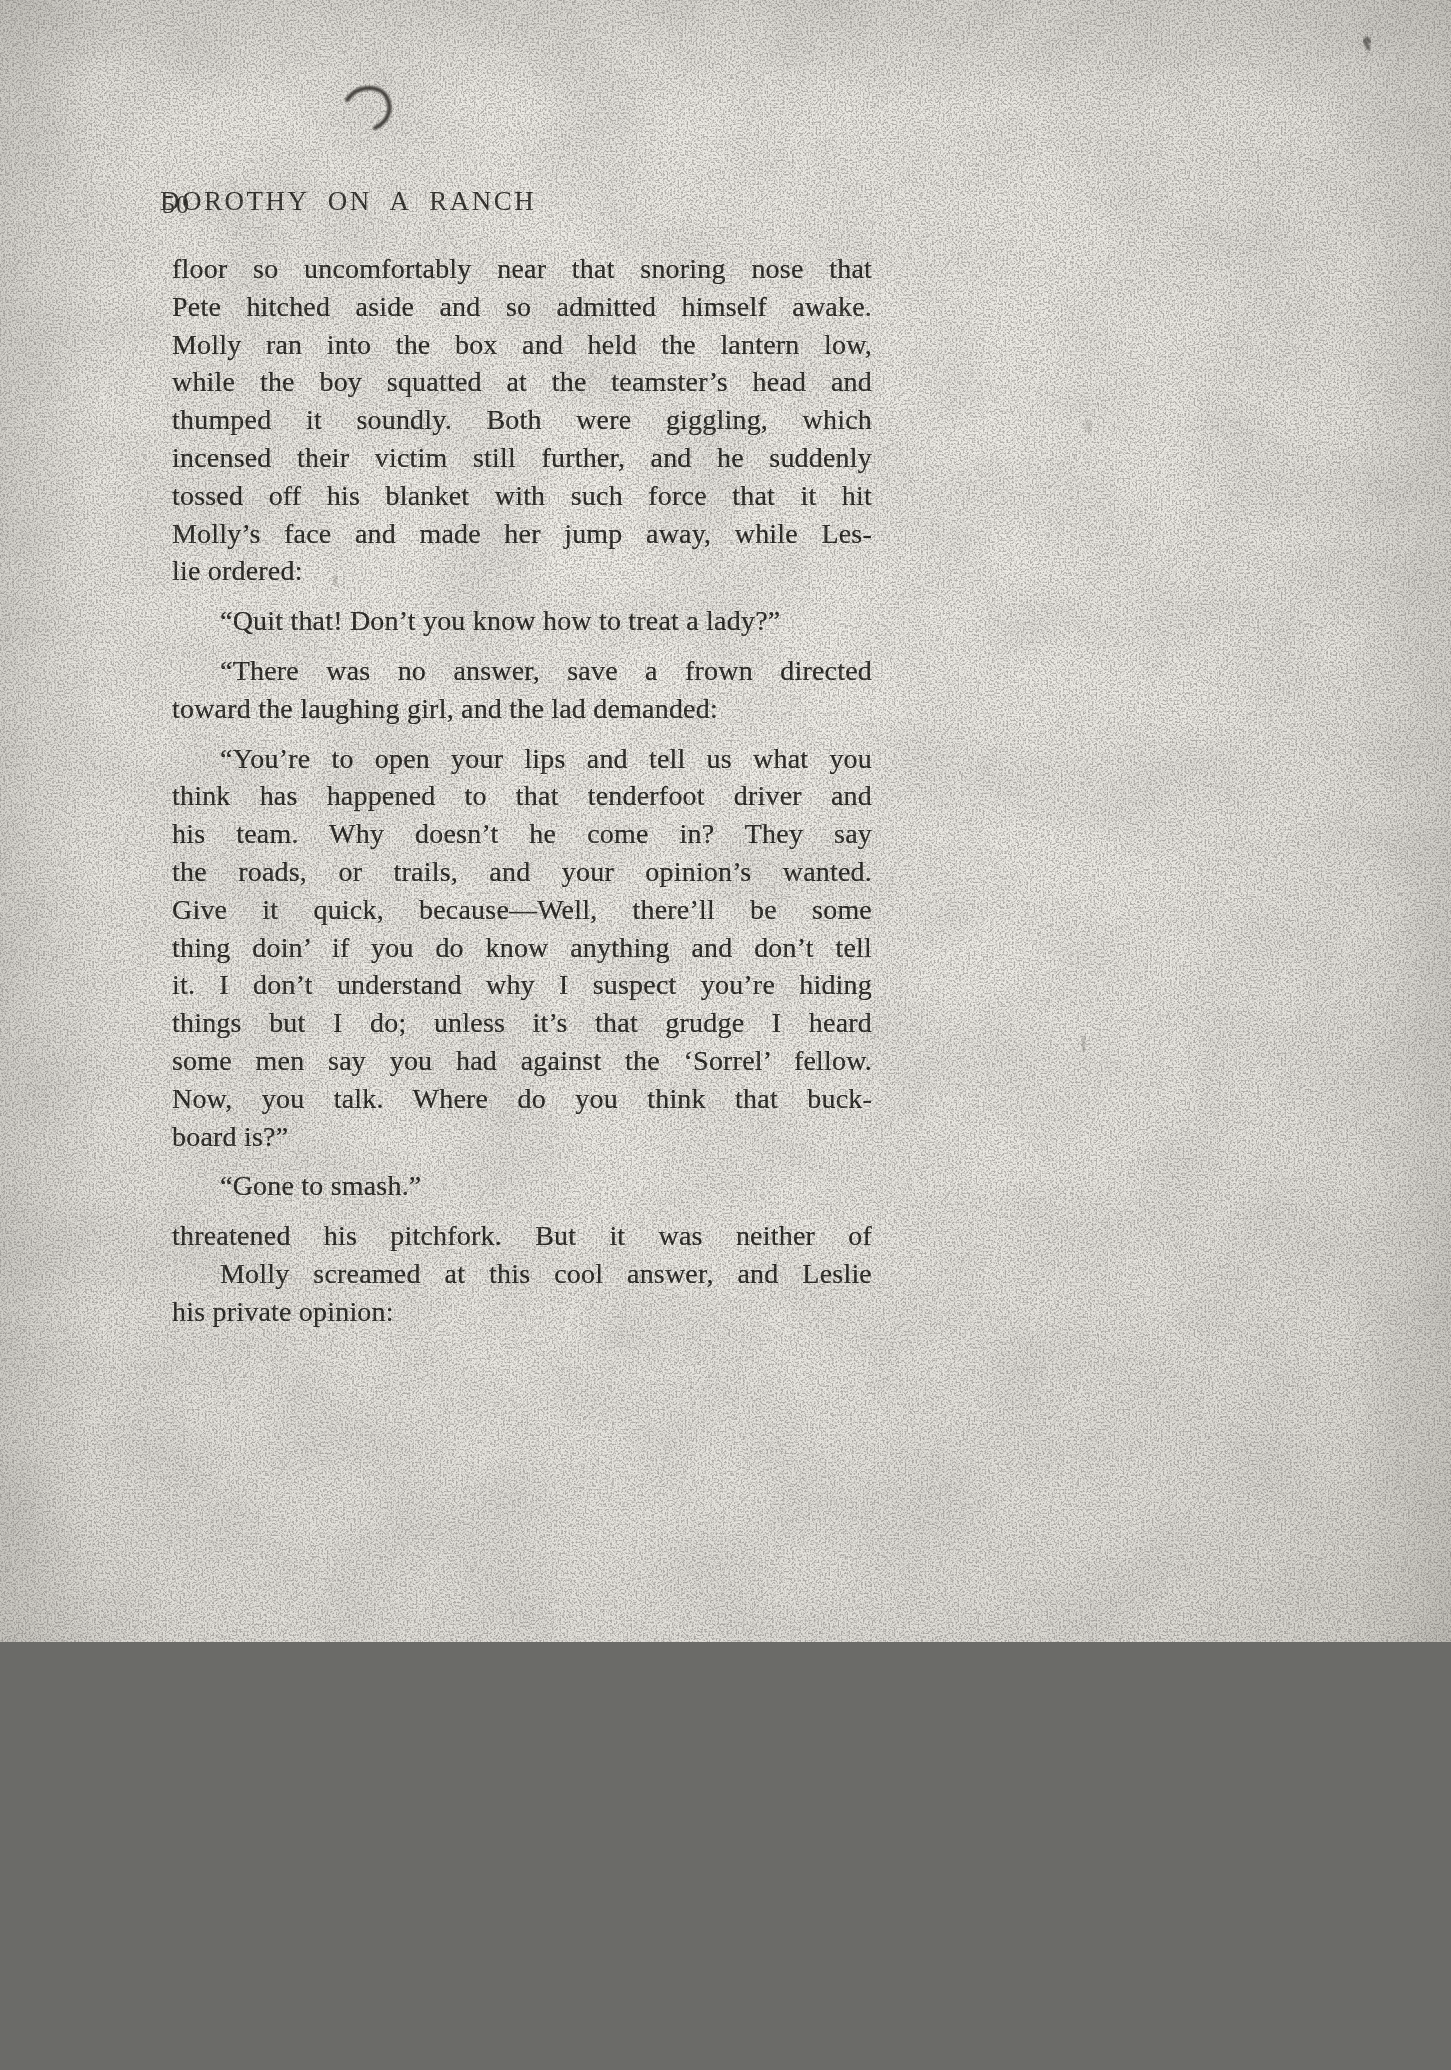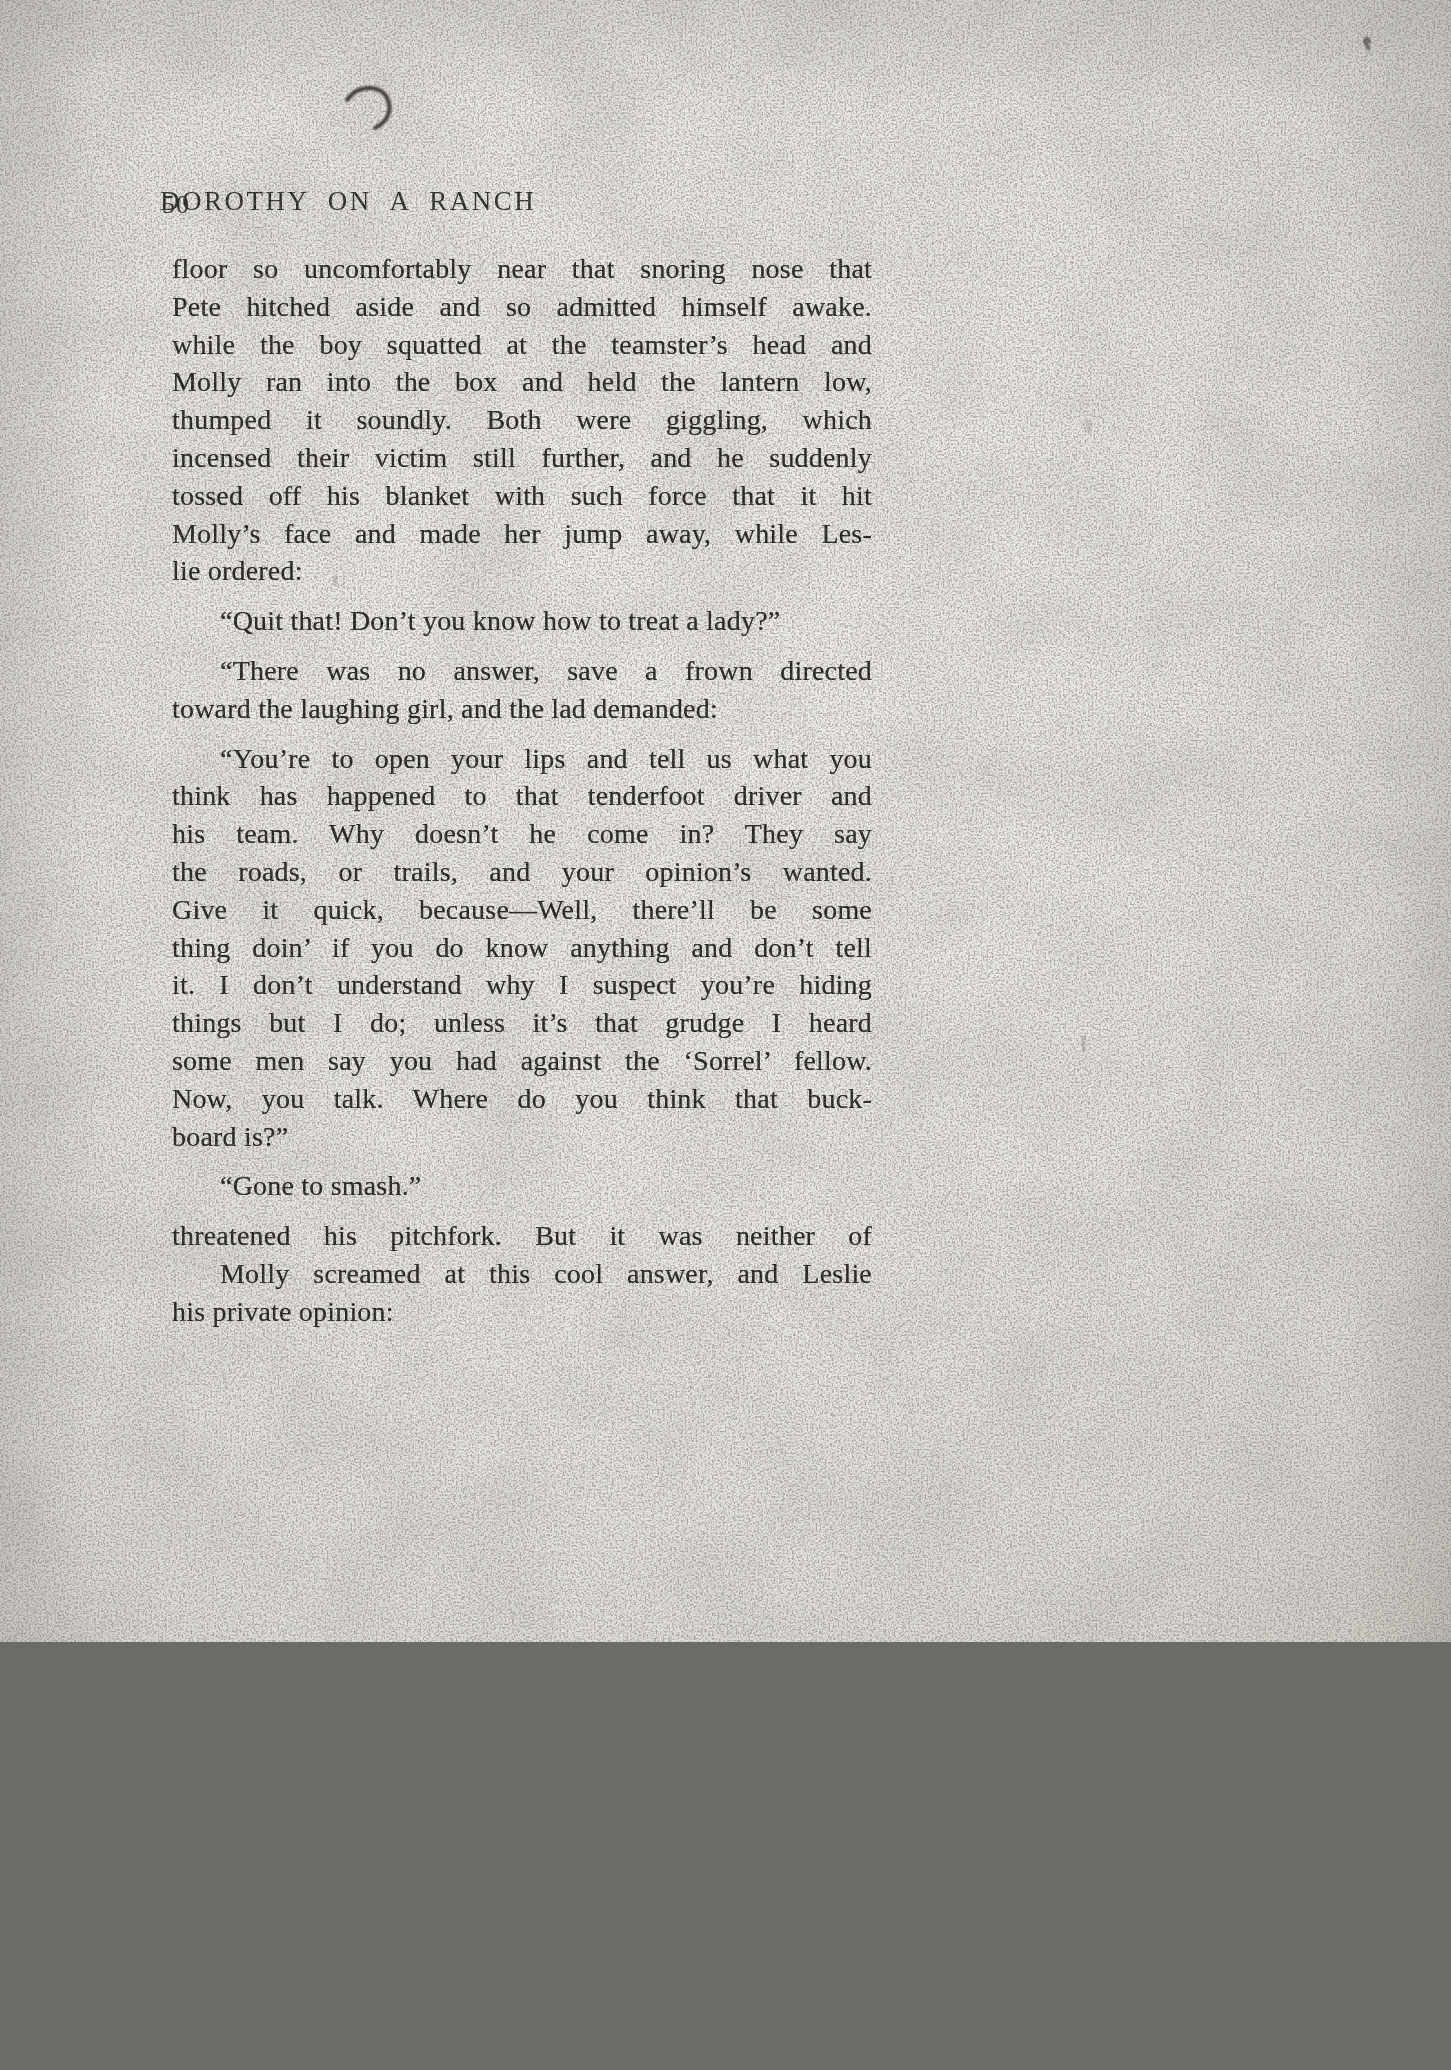--- a/index.html
+++ b/index.html
@@ -68,22 +68,22 @@
     <div class="running-head">
       <span class="page-number">50</span>
       <span class="running-title">DOROTHY ON A RANCH</span>
     </div>
 
     <div class="bodytext">
 
       <p class="para">
         <span class="ln">floor so uncomfortably near that snoring nose that</span>
         <span class="ln">Pete hitched aside and so admitted himself awake.</span>
+        <span class="ln">Molly ran into the box and held the lantern low,</span>
         <span class="ln">while the boy squatted at the teamster’s head and</span>
-        <span class="ln">Molly ran into the box and held the lantern low,</span>
         <span class="ln">thumped it soundly.  Both were giggling, which</span>
         <span class="ln">incensed their victim still further, and he suddenly</span>
         <span class="ln">tossed off his blanket with such force that it hit</span>
         <span class="ln">Molly’s face and made her jump away, while Les-</span>
         <span class="ln last">lie ordered:</span>
       </p>
 
       <p class="para">
         <span class="ln last indent">“Quit that! Don’t you know how to treat a lady?”</span>
       </p>

